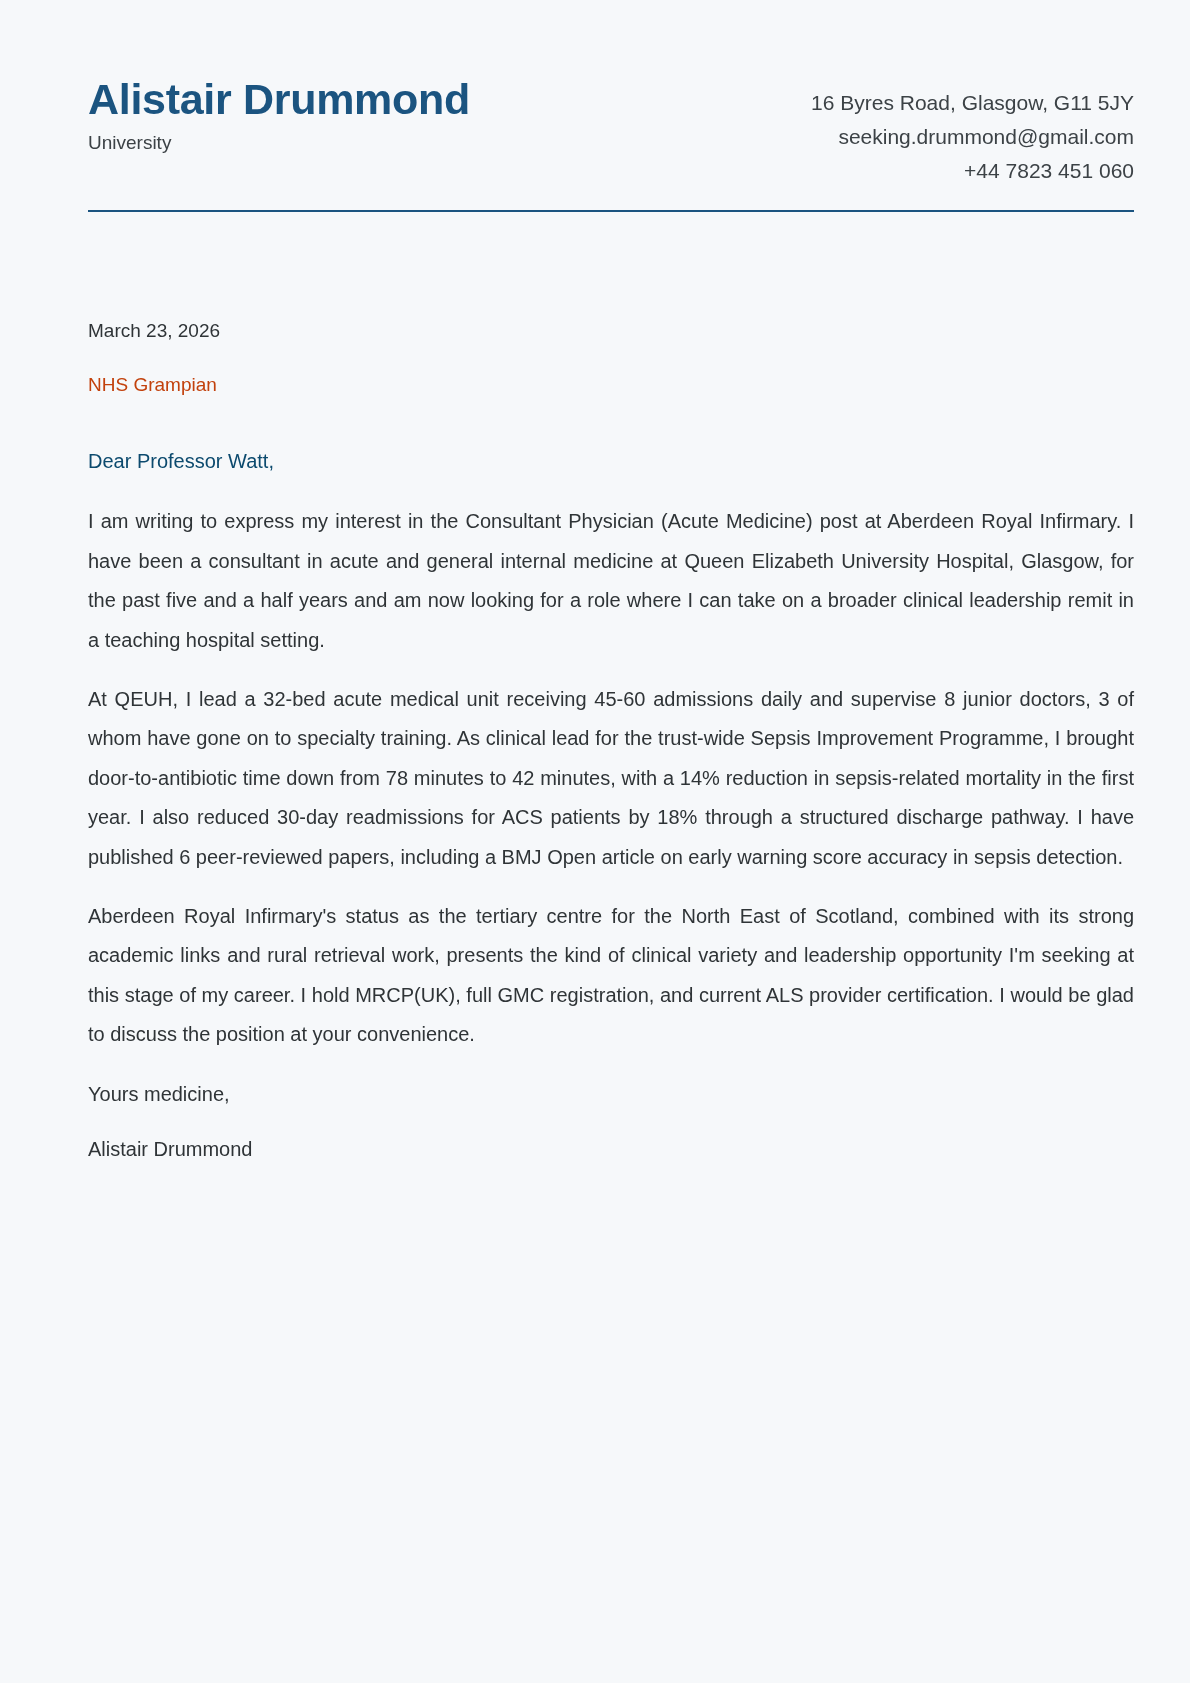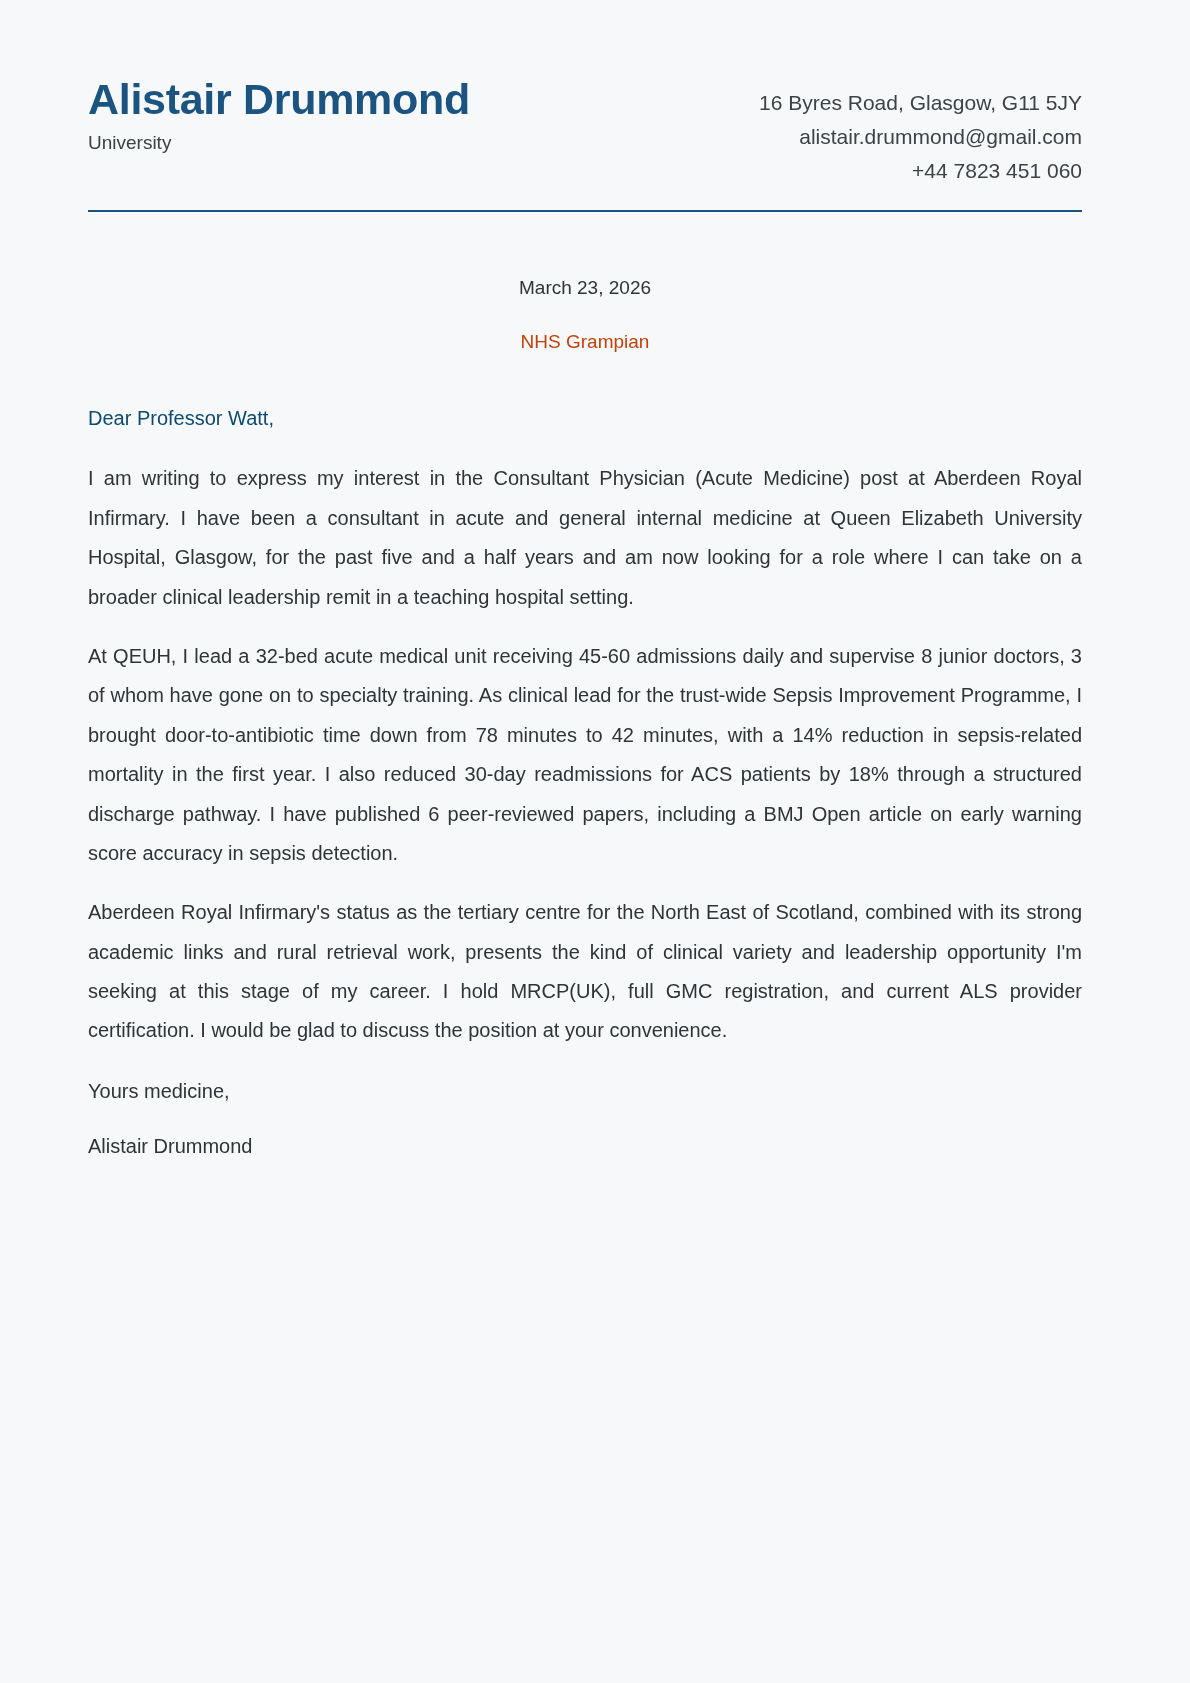--- a/index.html
+++ b/index.html
@@ -12,21 +12,21 @@
     background: #f6f8fa;
     font-family: "Liberation Sans", sans-serif;
     color: #2f3437;
     overflow: hidden;
   }
 
   .page {
     box-sizing: border-box;
     width: 1190px;
     height: 1683px;
-    padding: 70px 108px 60px 88px;
+    padding: 70px 56px 60px 88px;
     background: #f6f8fa;
   }
 
   
   .header {
     display: flex;
     align-items: flex-start;
     justify-content: space-between;
     padding-bottom: 22px;
     border-bottom: 2px solid #1b5480;
@@ -62,22 +62,21 @@
 
   .contact-line {
     font-size: 21px;
     line-height: 1.62;
     color: #3c4246;
     white-space: nowrap;
   }
 
   
   .meta {
-    margin-top: 64px;
-    text-align: center;
+    margin-top: 107px;
   }
 
   .letter-date {
     font-size: 19px;
     line-height: 1.3;
     color: #2f3437;
     margin-bottom: 28px;
   }
 
   .recipient-name {
@@ -136,21 +135,21 @@
 
   <div class="header">
 
     <div class="identity">
       <div class="full-name">Alistair Drummond</div>
       <div class="job-title">University</div>
     </div>
 
     <div class="contact-block">
       <div class="contact-line">16 Byres Road, Glasgow, G11 5JY</div>
-      <div class="contact-line">alistair.drummond@gmail.com</div>
+      <div class="contact-line">seeking.drummond@gmail.com</div>
       <div class="contact-line">+44 7823 451 060</div>
     </div>
 
   </div>
 
   <div class="meta">
     <div class="letter-date">March 23, 2026</div>
     <div class="recipient-org">NHS Grampian</div>
   </div>
 

